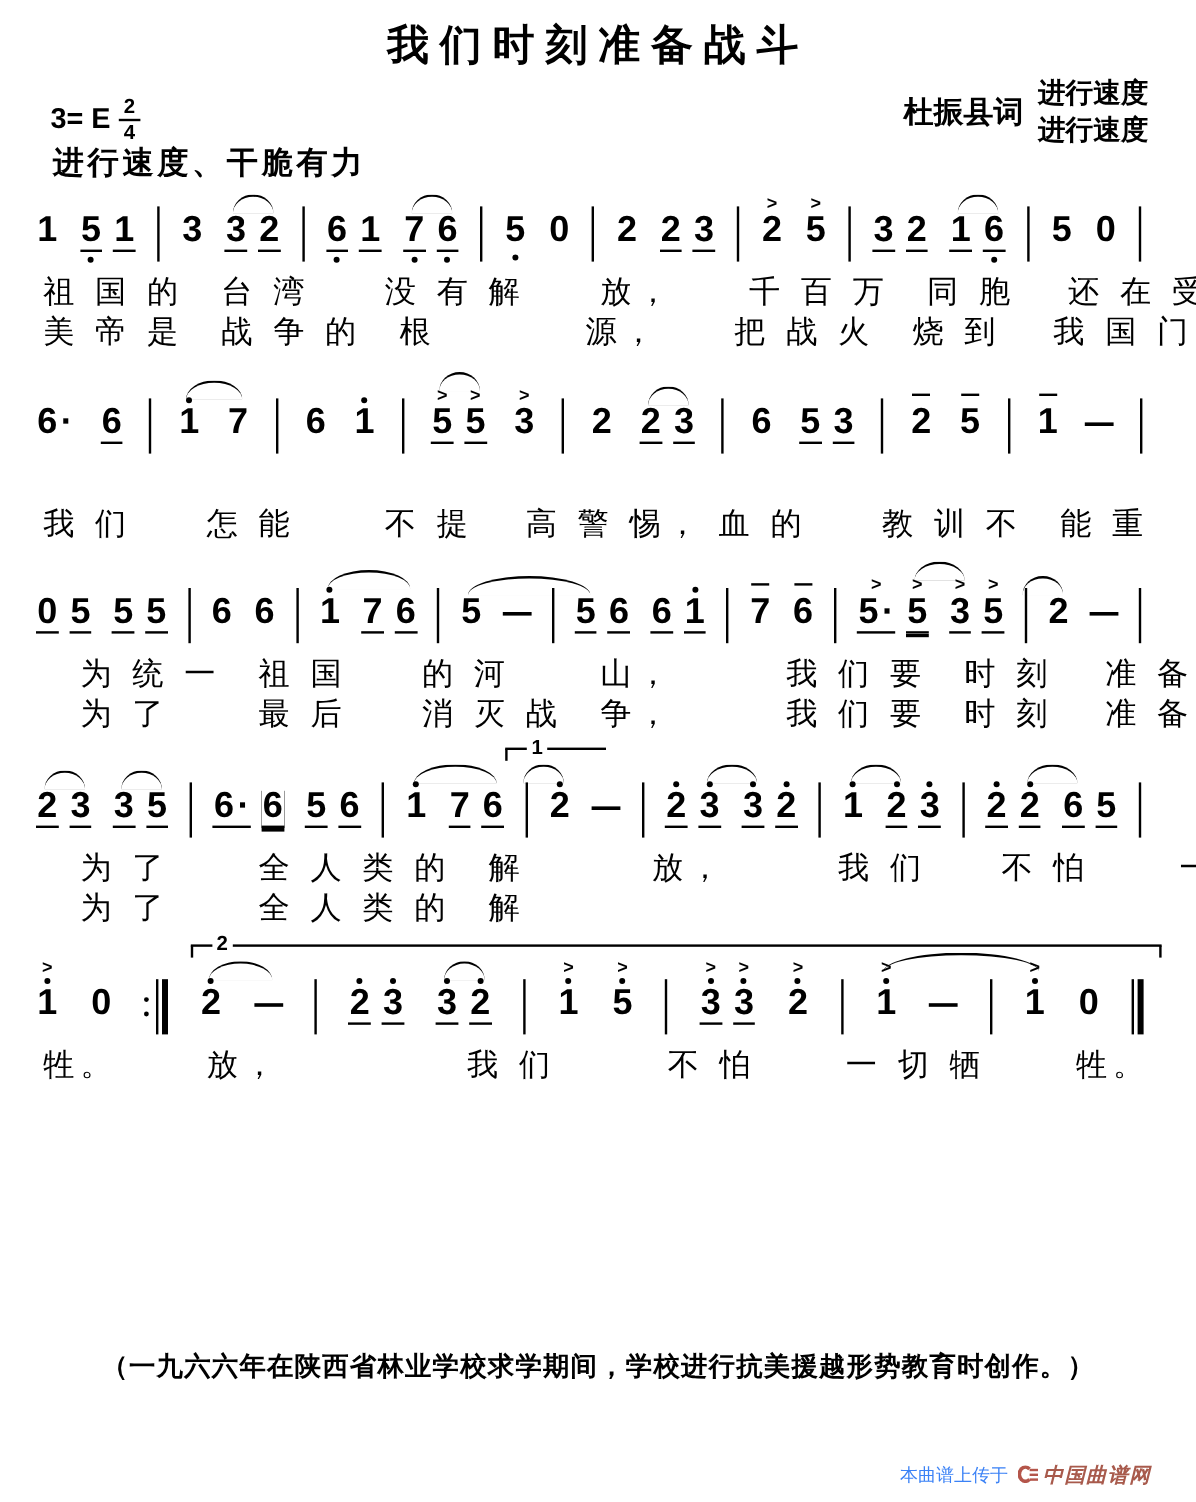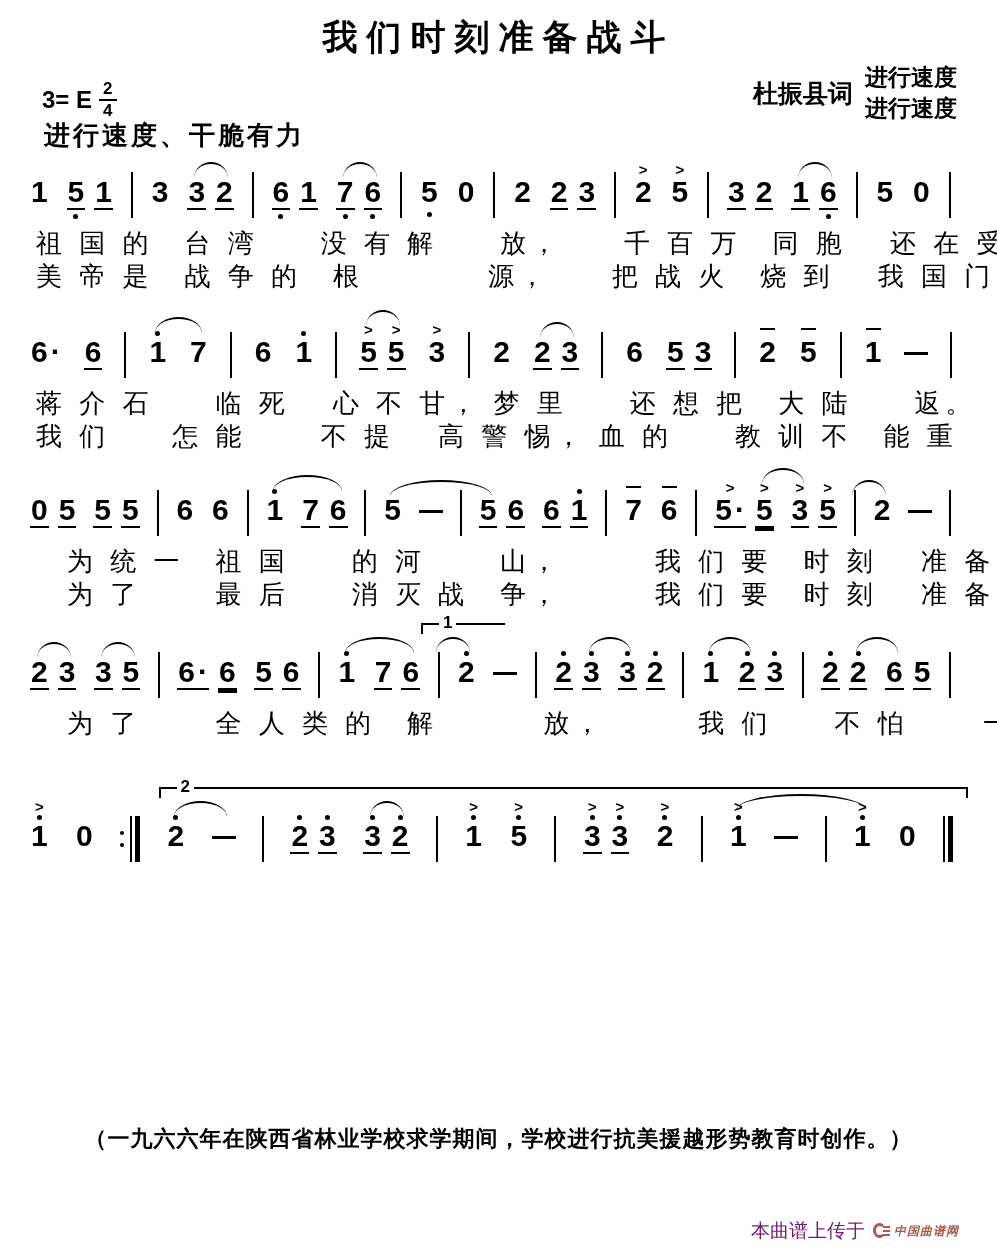--- a/index.html
+++ b/index.html
@@ -49,28 +49,28 @@
   .volta.hr::after{content:"";position:absolute;right:0;top:-1px;width:2px;height:10px;background:#000;}
   .volta-label{position:absolute;left:18px;top:-12px;background:#fff;padding:0 4px;
     font-size:17px;font-weight:bold;}
   .lyric{position:absolute;left:6px;font-size:26px;letter-spacing:5px;white-space:pre;line-height:1;}
   .lyric.l0{top:80px;}
   .lyric.l1{top:113px;}
 
   .footnote{position:absolute;left:0;top:1124px;width:100%;text-align:center;
     font-family:"DejaVu Serif",serif;font-size:22px;font-weight:bold;letter-spacing:1px;}
   .watermark{position:absolute;right:38px;top:1218px;display:flex;align-items:center;gap:8px;}
-  .wm-prefix{font-size:19px;color:#701a75;text-align:right;}
+  .wm-prefix{font-size:15px;color:#3b82f6;text-align:right;}
   .wm-link{display:flex;align-items:center;gap:4px;cursor:pointer;}
   .qupu-logo{position:relative;width:17px;height:17px;flex:none;}
   .qupu-logo .cshape{position:absolute;left:0;top:0;width:13px;height:15px;border:3px solid #b4554a;
     border-right-color:transparent;border-radius:50%;box-sizing:border-box;}
   .qupu-logo .lines{position:absolute;right:0;top:3px;display:flex;flex-direction:column;gap:2px;}
   .qupu-logo .lines i{display:block;width:7px;height:2px;background:#b4554a;}
-  .wm-site{font-size:12px;font-weight:bold;color:#a85a4c;letter-spacing:1px;font-style:italic;}
+  .wm-site{font-size:17px;font-weight:bold;color:#a85a4c;letter-spacing:1px;font-style:italic;}
 </style>
 </head>
 <body>
 
 <div class="title">我们时刻准备战斗</div>
 
 <div class="keysig">
   <span>3= E</span>
   <span class="frac">
     <span class="num">2</span>
@@ -441,21 +441,20 @@
       <div class="tok">
         <div class="orn"></div>
         <span class="barline"></span>
       </div>
       <div class="arcs">
         <div class="arc" style="left: 124.5px; width: 47px; top: 7px;"></div>
         <div class="arc" style="left: 335.5px; width: 34px; top: 0px;"></div>
         <div class="arc" style="left: 509.5px; width: 34px; top: 12px;"></div>
       </div>
     </div>
-    <div class="lyric l0">蒋 介 石　　临 死　 心 不 甘， 梦 里　　还 想 把　大 陆　　返。</div>
     <div class="lyric l1">我 们　　怎 能　　 不 提　 高 警 惕， 血 的　　教 训 不　能 重　　演。</div>
   </div>
 <div class="system" style="top:468px;height:150px;">
     <div class="notes-row">
       <div class="tok" style="margin-right: 9px;">
         <div class="orn"></div>
         <span class="dw ul1">
           <span class="d">0</span>
         </span>
       </div>
@@ -848,20 +847,21 @@
         <div class="arc" style="left: 406px; width: 33.5px; top: 7px;"></div>
         <div class="arc" style="left: 558.5px; width: 42px; top: 7px;"></div>
         <div class="arc" style="left: 678.5px; width: 42px; top: 7px;"></div>
         <div class="arc" style="left: 825.5px; width: 42px; top: 7px;"></div>
       </div>
       <div class="volta hl" style="left: 391px; width: 84px; top: -7px;">
         <span class="volta-label">1</span>
       </div>
     </div>
     <div class="lyric l0">　为 了　　 全 人 类 的　解　　　 放，　　　我 们　　不 怕　　 一 切 牺</div>
+    <div class="lyric l1">　为 了　　 全 人 类 的　解</div>
   </div>
 <div class="system" style="top:794px;height:120px;">
     <div class="notes-row">
       <div class="tok" style="margin-right: 26.4px;">
         <div class="orn">
           <span class="acc">&gt;</span>
           <span class="hi"></span>
         </div>
         <span class="dw">
           <span class="d">1</span>
@@ -1030,20 +1030,21 @@
       </div>
       <div class="arcs">
         <div class="arc" style="left: 143.5px; width: 53.5px; top: 7px;"></div>
         <div class="arc" style="left: 339.5px; width: 34px; top: 7px;"></div>
         <div class="arc" style="left: 705.5px; width: 130px; top: 0px;"></div>
       </div>
       <div class="volta hl hr" style="left: 128.5px; width: 809.5px; top: -7px;">
         <span class="volta-label">2</span>
       </div>
     </div>
+    <div class="lyric l0">牲。　　 放，　　　　　我 们　　　不 怕　　 一 切 牺　　 牲。</div>
   </div>
 
 <div class="footnote">（一九六六年在陕西省林业学校求学期间，学校进行抗美援越形势教育时创作。）</div>
 
 <div class="watermark">
   <span class="wm-prefix">本曲谱上传于</span>
   <span class="wm-link">
     <span class="qupu-logo">
       <i class="cshape"></i>
       <span class="lines">

